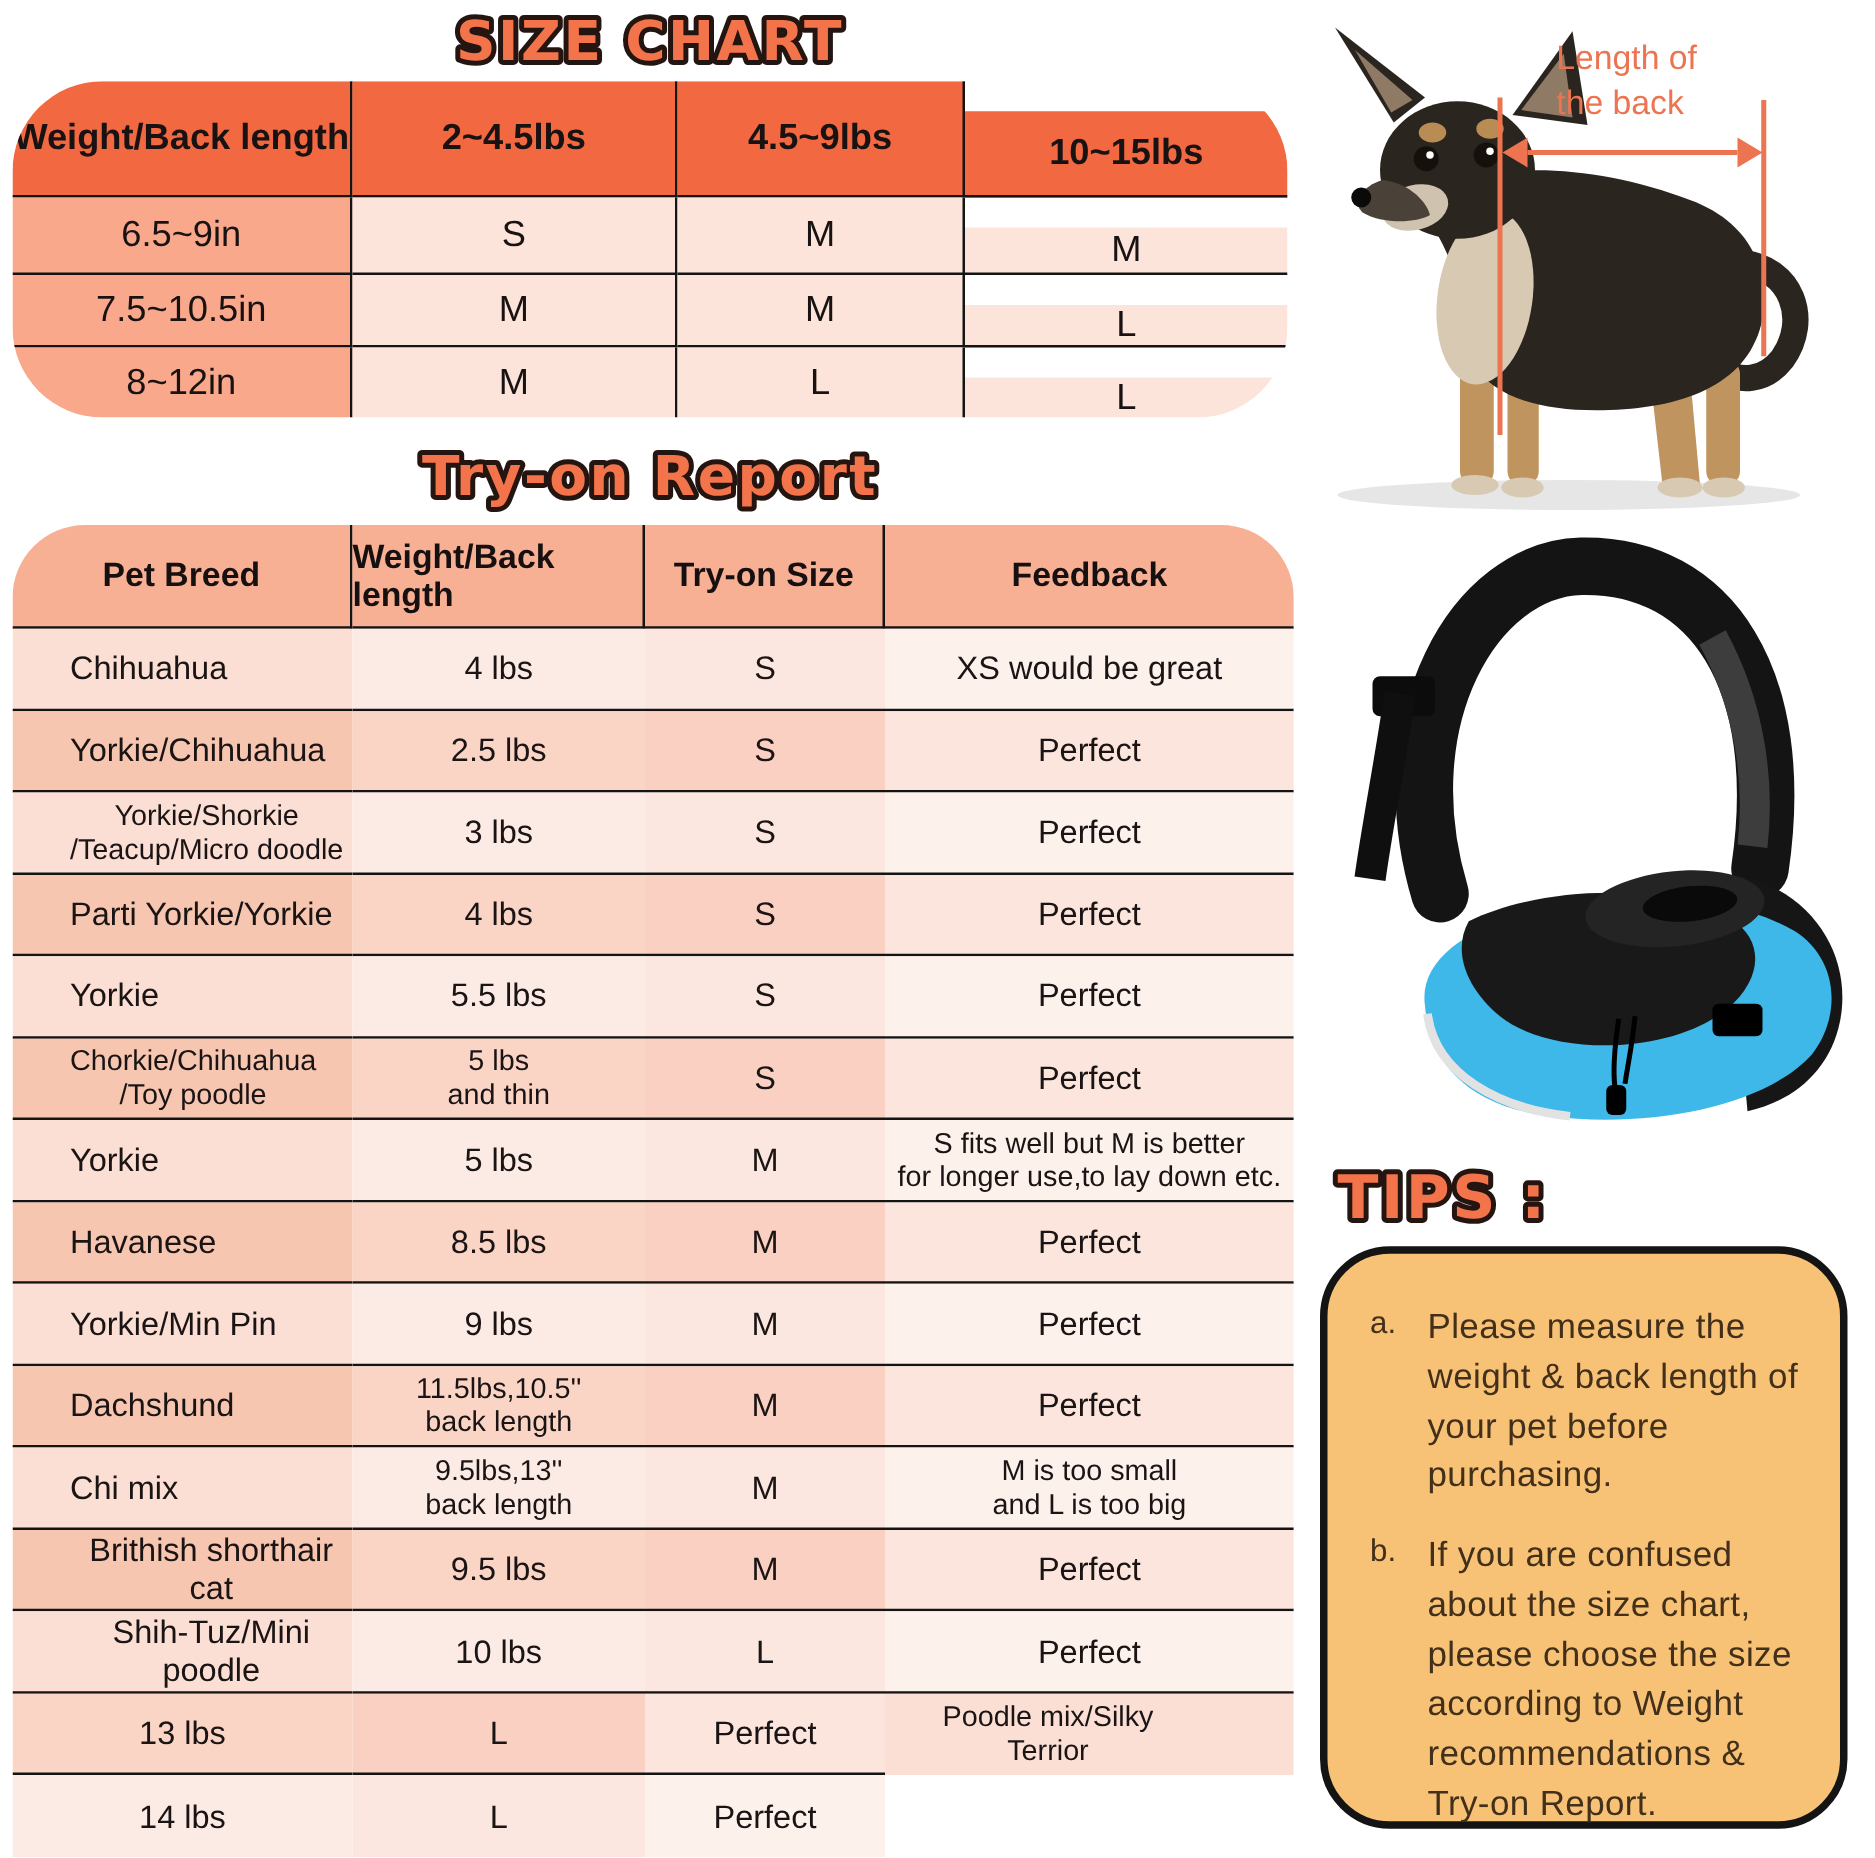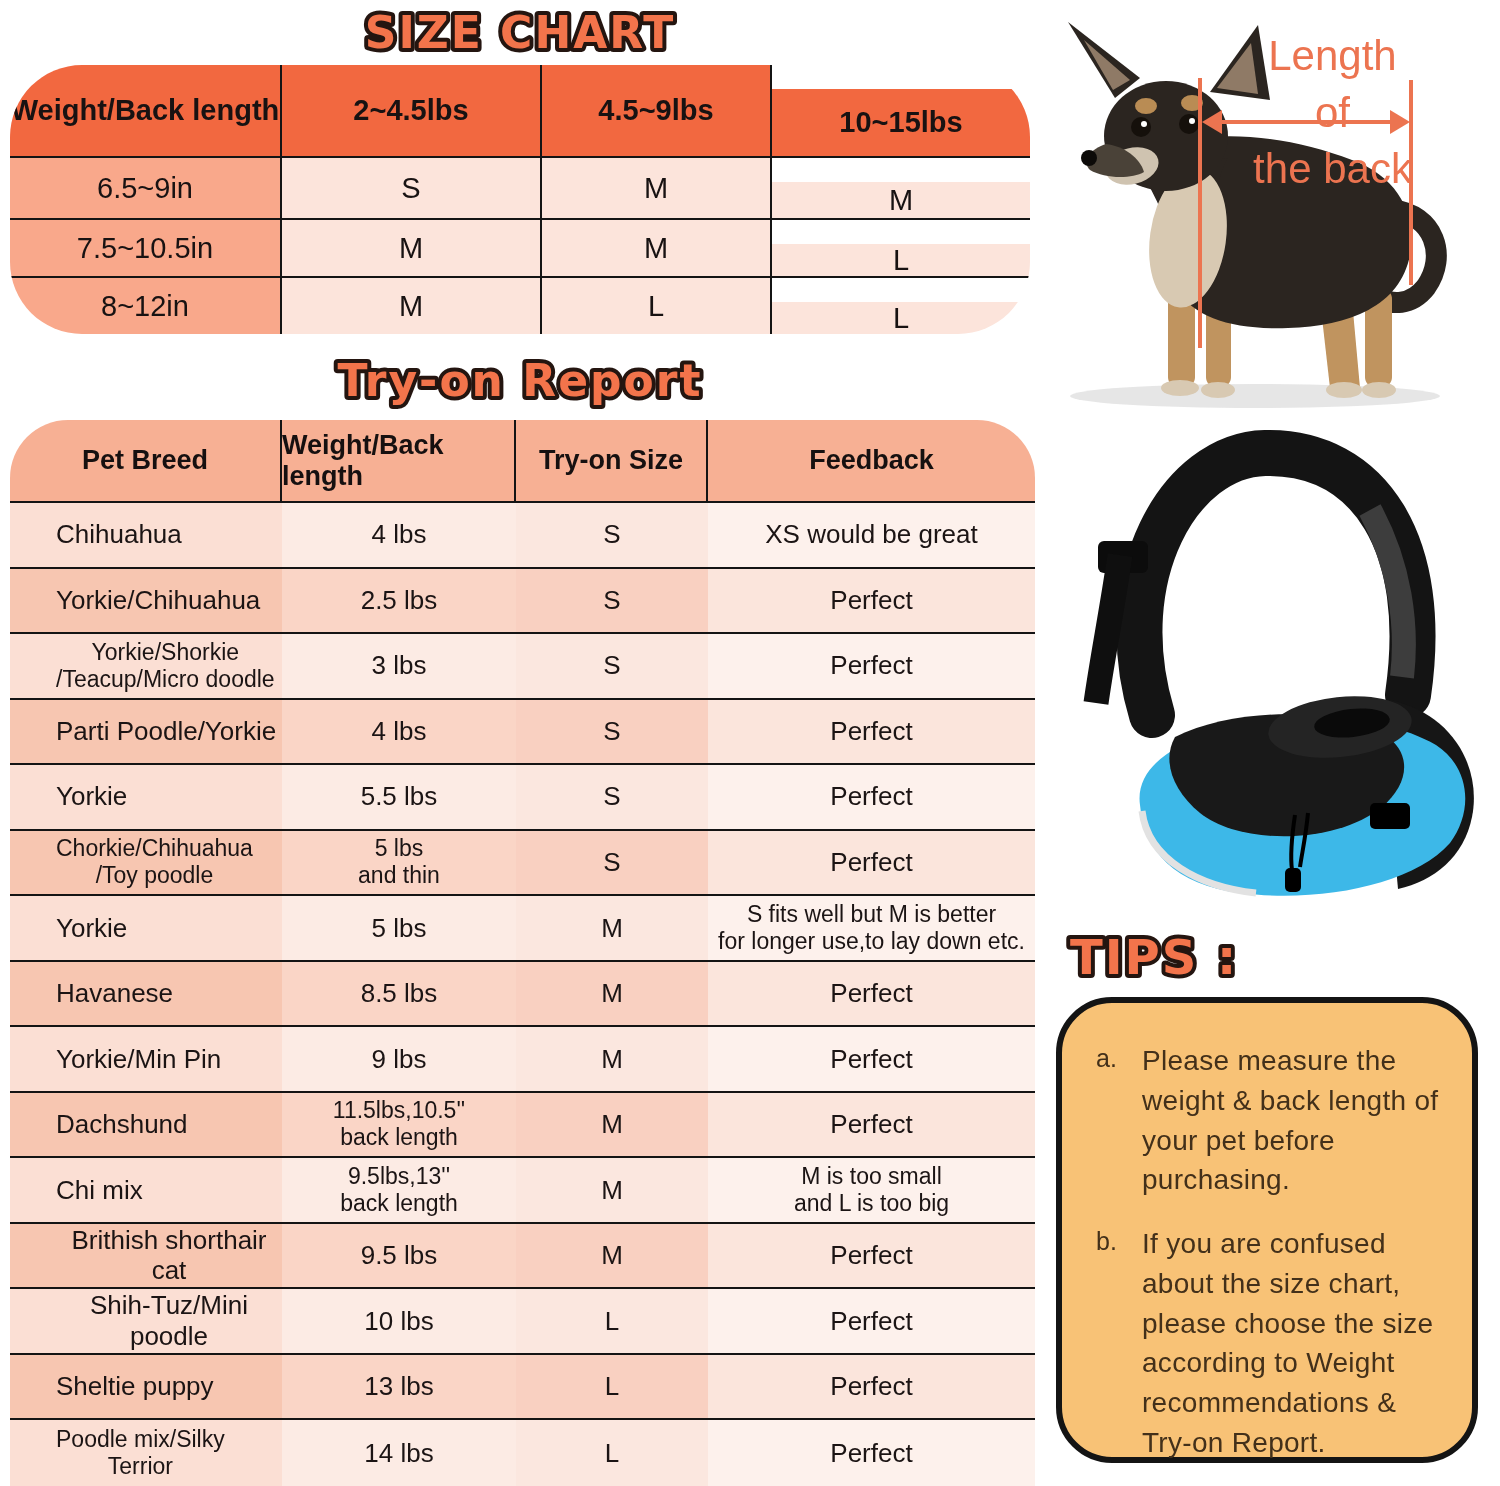--- a/index.html
+++ b/index.html
@@ -56,22 +56,22 @@
   .to-cell.c0 { justify-content:flex-start; text-align:center; padding-left:46px; }
   .to-cell.small { font-size:23px; }
   .rA.c0 { background:#FBDFD4; } .rA.c1 { background:#FCEBE4; }
   .rA.c2 { background:#FBE7DF; } .rA.c3 { background:#FDF1EC; }
   .rB.c0 { background:#F7C6B1; } .rB.c1 { background:#FAD5C6; }
   .rB.c2 { background:#F9D0C1; } .rB.c3 { background:#FBE5DC; }
 
   
   .back-label {
     position:absolute; left:1245px; top:28px; width:175px;
-    font-size:42px; line-height:1.35; color:#EC7450;
-    text-align:center; white-space:pre-line;
+    font-size:27px; line-height:1.35; color:#EC7450;
+    text-align:left; white-space:pre-line;
   }
   .vline { position:absolute; width:4px; background:#EC7450; }
   .vline.v1 { left:1198px; top:78px;  height:270px; }
   .vline.v2 { left:1409px; top:80px;  height:205px; }
   .harrow { position:absolute; left:1222px; top:120px; width:168px; height:4px; background:#EC7450; }
   .harrow::before {
     content:""; position:absolute; left:-20px; top:-10px;
     border-top:12px solid transparent; border-bottom:12px solid transparent;
     border-right:20px solid #EC7450;
   }
@@ -139,21 +139,21 @@
       <div class="to-cell c3 rA">XS would be great</div>
       <div class="to-cell c0 rB">Yorkie/Chihuahua</div>
       <div class="to-cell c1 rB">2.5 lbs</div>
       <div class="to-cell c2 rB">S</div>
       <div class="to-cell c3 rB">Perfect</div>
       <div class="to-cell c0 rA small">Yorkie/Shorkie
 /Teacup/Micro doodle</div>
       <div class="to-cell c1 rA">3 lbs</div>
       <div class="to-cell c2 rA">S</div>
       <div class="to-cell c3 rA">Perfect</div>
-      <div class="to-cell c0 rB">Parti Poodle/Yorkie</div>
+      <div class="to-cell c0 rB">Parti Yorkie/Yorkie</div>
       <div class="to-cell c1 rB">4 lbs</div>
       <div class="to-cell c2 rB">S</div>
       <div class="to-cell c3 rB">Perfect</div>
       <div class="to-cell c0 rA">Yorkie</div>
       <div class="to-cell c1 rA">5.5 lbs</div>
       <div class="to-cell c2 rA">S</div>
       <div class="to-cell c3 rA">Perfect</div>
       <div class="to-cell c0 rB small">Chorkie/Chihuahua
 /Toy poodle</div>
       <div class="to-cell c1 rB small">5 lbs
@@ -185,21 +185,20 @@
       <div class="to-cell c3 rA small">M is too small
 and L is too big</div>
       <div class="to-cell c0 rB">Brithish shorthair cat</div>
       <div class="to-cell c1 rB">9.5 lbs</div>
       <div class="to-cell c2 rB">M</div>
       <div class="to-cell c3 rB">Perfect</div>
       <div class="to-cell c0 rA">Shih-Tuz/Mini poodle</div>
       <div class="to-cell c1 rA">10 lbs</div>
       <div class="to-cell c2 rA">L</div>
       <div class="to-cell c3 rA">Perfect</div>
-      <div class="to-cell c0 rB">Sheltie puppy</div>
       <div class="to-cell c1 rB">13 lbs</div>
       <div class="to-cell c2 rB">L</div>
       <div class="to-cell c3 rB">Perfect</div>
       <div class="to-cell c0 rA rowLast small">Poodle mix/Silky
 Terrior</div>
       <div class="to-cell c1 rA rowLast">14 lbs</div>
       <div class="to-cell c2 rA rowLast">L</div>
       <div class="to-cell c3 rA rowLast">Perfect</div>
     </div>
 

